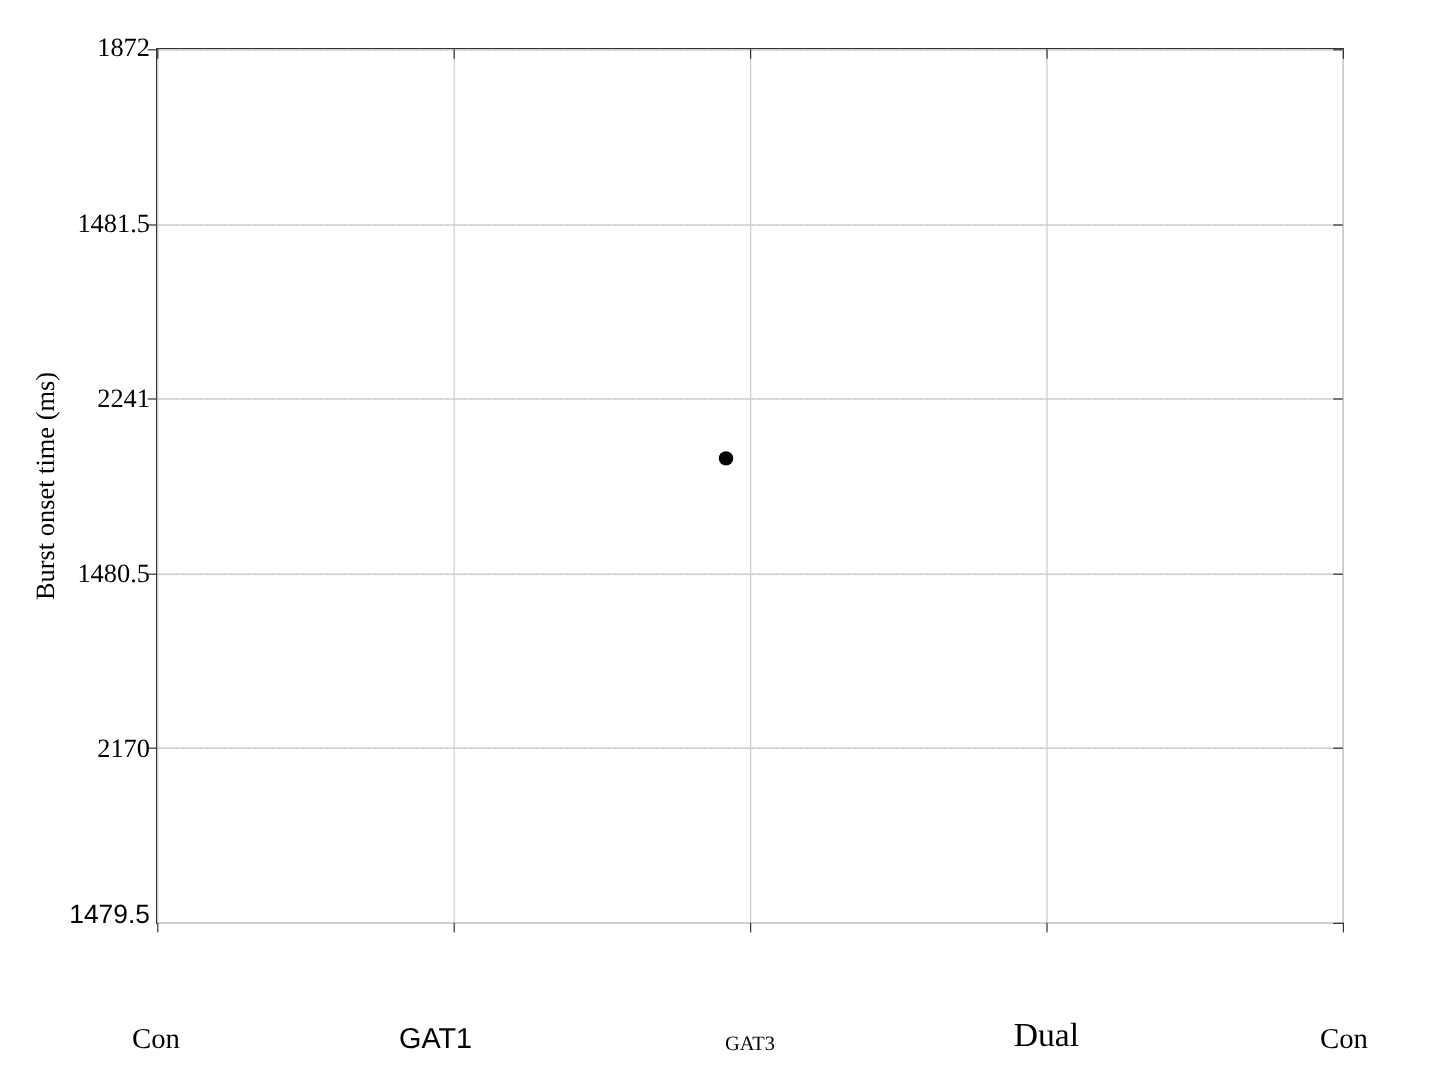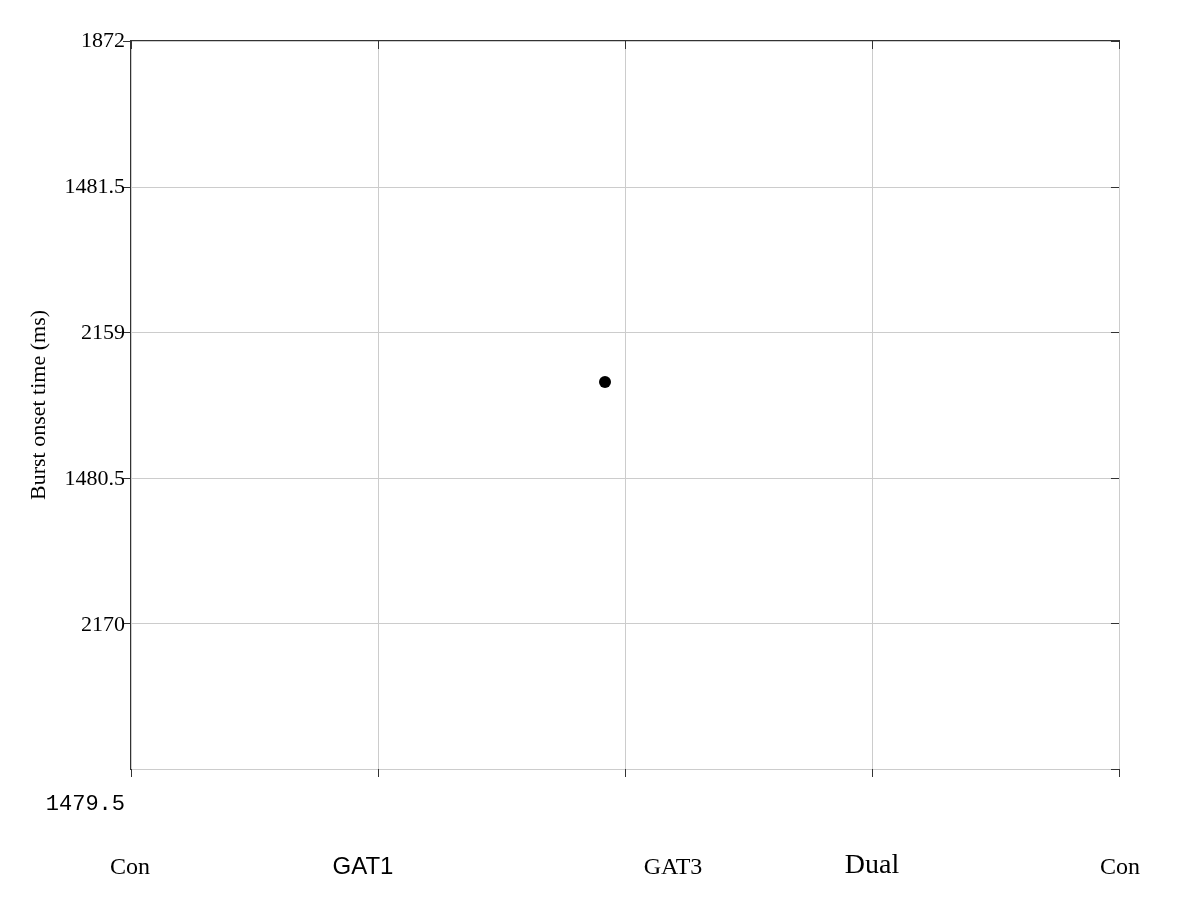--- a/index.html
+++ b/index.html
@@ -129,24 +129,24 @@
     <div style="position:absolute; left:0; top:40%; width:8px; height:1px; background:#333; transform:translateX(-100%);"></div>
     <div style="position:absolute; left:0; top:60%; width:8px; height:1px; background:#333; transform:translateX(-100%);"></div>
     <div style="position:absolute; left:0; top:80%; width:8px; height:1px; background:#333; transform:translateX(-100%);"></div>
 
     <div class="data-point" style="left: 48%; top: 46.8%;"></div>
 
   </div>
 
   <div style="position:absolute; right: calc(1200px - 125px); top: 40px; font-size:22px; font-family:'Times New Roman',serif; transform:translateY(-50%);">1872</div>
   <div style="position:absolute; right: calc(1200px - 125px); top: 186px; font-size:22px; font-family:'Times New Roman',serif; transform:translateY(-50%);text-align:right;">1481.5</div>
-  <div style="position:absolute; right: calc(1200px - 125px); top: 332px; font-size:22px; font-family:'Times New Roman',serif; transform:translateY(-50%);">2159</div>
+  <div style="position:absolute; right: calc(1200px - 125px); top: 332px; font-size:22px; font-family:'Times New Roman',serif; transform:translateY(-50%);">2241</div>
   <div style="position:absolute; right: calc(1200px - 125px); top: 478px; font-size:22px; font-family:'Times New Roman',serif; transform:translateY(-50%);margin-left:45px;">1480.5</div>
   <div style="position:absolute; right: calc(1200px - 125px); top: 624px; font-size:22px; font-family:'Times New Roman',serif; transform:translateY(-50%);">2170</div>
-  <div style="position:absolute; right: calc(1200px - 125px); top: 804px; font-size:22px; font-family:Liberation Mono, monospace; transform:translateY(-50%);">1479.5</div>
+  <div style="position:absolute; right: calc(1200px - 125px); top: 762px; font-size:22px; font-family:Liberation Sans, sans-serif; transform:translateY(-50%);">1479.5</div>
 
   <div style="position:absolute; left:130px; bottom:20px; font-size:24px; font-family:'Times New Roman',serif; transform:translateX(-50%);">Con</div>
   <div style="position:absolute; left:363px; bottom:20px; font-size:24px; font-family:Liberation Sans, sans-serif; transform:translateX(-50%);">GAT1</div>
-  <div style="position:absolute; left:625px; bottom:20px; font-size:24px; font-family:'Times New Roman',serif; transform:translateX(-50%);margin-left:48px;">GAT3</div>
+  <div style="position:absolute; left:625px; bottom:20px; font-size:17px; font-family:'Times New Roman',serif; transform:translateX(-50%);">GAT3</div>
   <div style="position:absolute; left:872px; bottom:20px; font-size:28px; font-family:'Times New Roman',serif; transform:translateX(-50%);">Dual</div>
   <div style="position:absolute; left:1120px; bottom:20px; font-size:24px; font-family:'Times New Roman',serif; transform:translateX(-50%);">Con</div>
 
 </div>
 
 </body></html>

